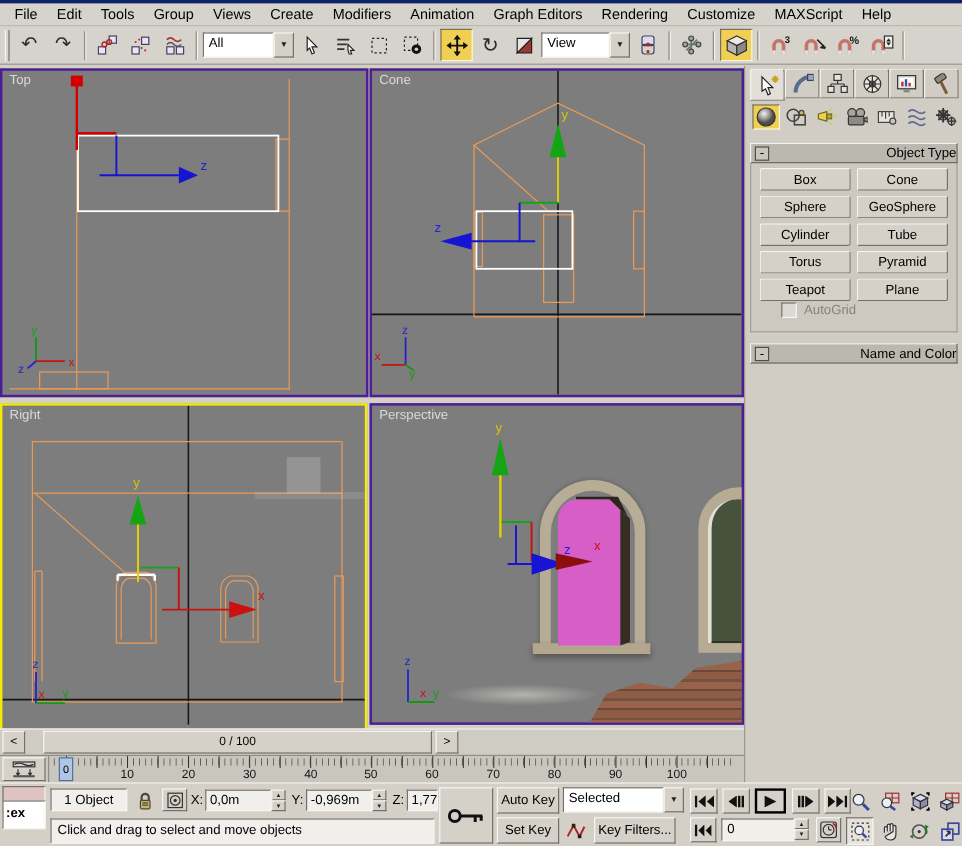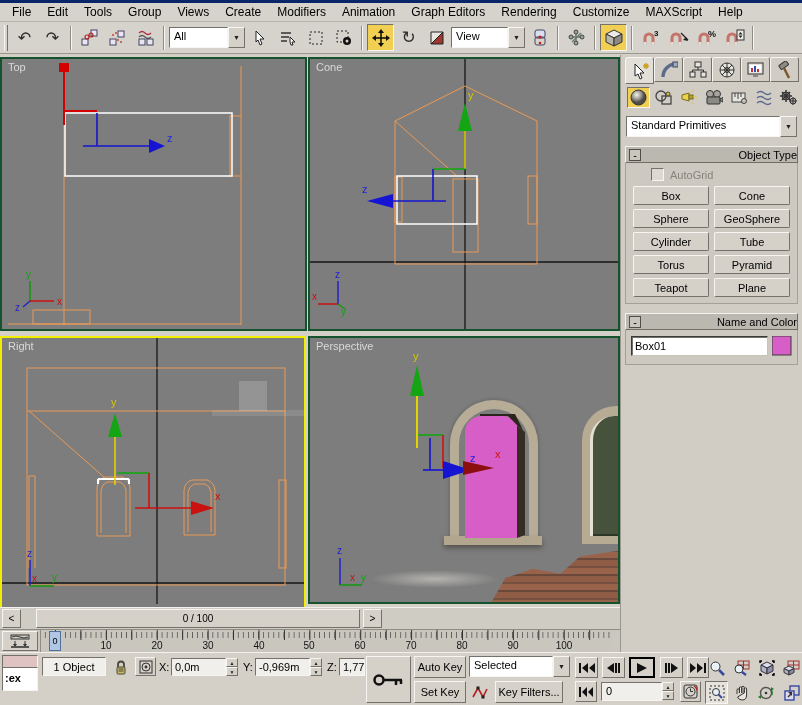--- a/index.html
+++ b/index.html
@@ -30,21 +30,21 @@
   .tsep { width:2px; height:24px; border-left:1px solid #8f8c84; border-right:1px solid #f6f5f1; margin:0 3px; }
   .glyph { font-size:16px; line-height:1; color:#2e2c28; }
   .dd { display:flex; height:21px; }
   .dd .val { background:#fff; border:1px solid; border-color:#74716a #f6f5f1 #f6f5f1 #74716a;
              padding:2px 4px 0 4px; overflow:hidden; white-space:nowrap; }
   .dd .arr { width:17px; background:#d5d1c9; border:1px solid; border-color:#f6f5f1 #74716a #74716a #f6f5f1;
              display:flex; align-items:center; justify-content:center; font-size:7px; color:#222; }
 
   
   #vparea { position:absolute; left:0; top:55px; width:620px; height:552px; background:#d4d0c8; }
-  .vp { position:absolute; background:#7d7d7d; border:2px solid #14532d; overflow:hidden; }
+  .vp { position:absolute; background:#7d7d7d; border:2px solid #4c1d95; overflow:hidden; }
   .vp.active { border:2px solid #f2ee00; }
   .vp-label { position:absolute; top:2px; left:6px; color:#d9d9d9; font-size:11px; z-index:5; }
   .vp svg { position:absolute; left:0; top:0; }
   #vp-top   { left:0;   top:2px;   width:307px; height:274px; }
   #vp-back  { left:308px;top:2px;  width:312px; height:274px; }
   #vp-right { left:0;   top:281px; width:306px; height:275px; }
   #vp-persp { left:308px;top:281px;width:312px; height:268px; }
 
   
   #photo { position:absolute; inset:0;
@@ -624,62 +624,50 @@
             <line x1="10" y1="3" x2="2" y2="11"></line>
           </g>
           <circle cx="13" cy="12" r="3" fill="#b0ada5" stroke="#333"></circle>
           <g stroke="#333">
             <line x1="13" y1="8" x2="13" y2="16"></line>
             <line x1="9" y1="12" x2="17" y2="12"></line>
           </g>
         </svg>
     </div>
   </div>
-  <div class="dd" id="primdd">
-    <span class="val">Standard Primitives</span>
-    <span class="arr">▼</span>
-  </div>
 
   <div class="rollout">
     <div class="rollhead">
       <span class="minus">-</span>
       <span class="rtitle">Object Type</span>
     </div>
     <div class="rollbody">
-      <div id="autogrid-row">
-        <span class="chk"></span>
-        <span>AutoGrid</span>
-      </div>
       <div id="objgrid">
         <div class="objbtn">Box</div>
         <div class="objbtn">Cone</div>
         <div class="objbtn">Sphere</div>
         <div class="objbtn">GeoSphere</div>
         <div class="objbtn">Cylinder</div>
         <div class="objbtn">Tube</div>
         <div class="objbtn">Torus</div>
         <div class="objbtn">Pyramid</div>
         <div class="objbtn">Teapot</div>
         <div class="objbtn">Plane</div>
       </div>
+      <div id="autogrid-row">
+        <span class="chk"></span>
+        <span>AutoGrid</span>
+      </div>
     </div>
   </div>
 
   <div class="rollout">
     <div class="rollhead">
       <span class="minus">-</span>
       <span class="rtitle">Name and Color</span>
-    </div>
-    <div class="rollbody">
-      <div id="namerow">
-        <div id="namefield">Box01</div>
-        <svg width="20" height="20">
-            <rect x="0" y="0" width="19" height="19" stroke="#3c3a36" fill="#d75ec6"></rect>
-          </svg>
-      </div>
     </div>
   </div>
 </div>
 
 <div id="sliderrow">
   <div class="b ctr srbtn" id="ts-prev">&lt;</div>
   <div class="b ctr srbtn" id="ts-handle">0 / 100</div>
   <div class="b ctr srbtn" id="ts-next">&gt;</div>
 </div>
 
@@ -896,13 +884,14 @@
   <div class="abs navbtn ctr" style="left:780px;top:28px">
     <svg width="16" height="16">
         <rect x="6" y="1" width="9" height="9" fill="none" stroke="#3848a0" stroke-width="1.4"></rect>
         <rect x="1" y="6" width="9" height="9" fill="#dcdcf0" stroke="#3848a0" stroke-width="1.4"></rect>
         <line x1="4" y1="12" x2="8" y2="8" stroke="#333" stroke-width="1.4"></line>
         <polygon points="8,11 8,7 4,7" fill="none"></polygon>
         <polygon points="9,8 5,8 9,12" fill="#333" transform="translate(-1,-1)"></polygon>
       </svg>
   </div>
 
+  <div class="abs sunk" id="prompt">Click and drag to select and move objects</div>
 </div>
 
 </body></html>

